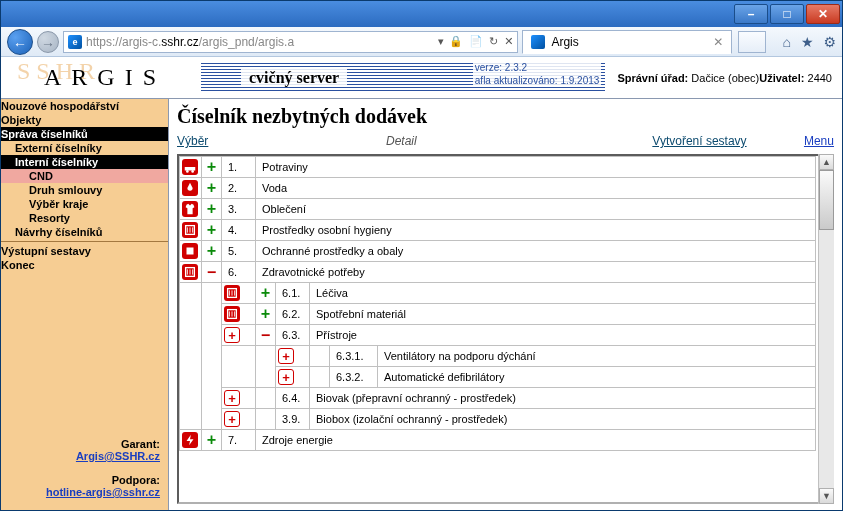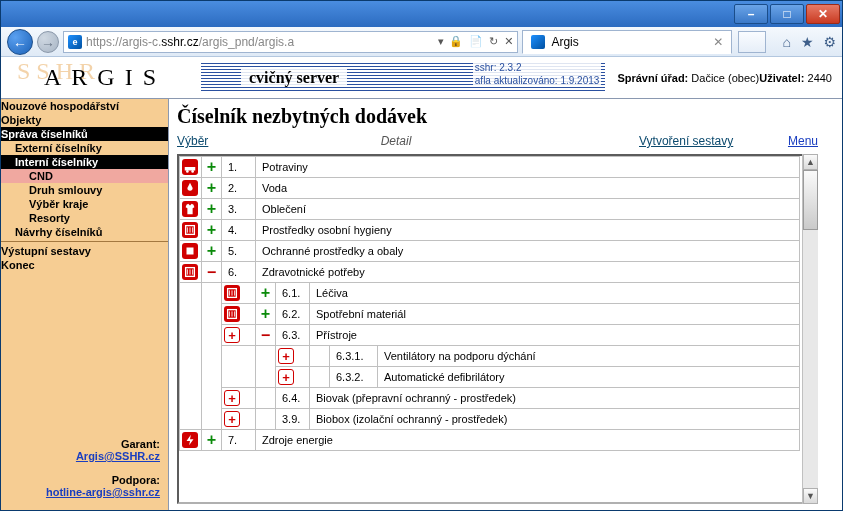--- a/index.html
+++ b/index.html
@@ -158,21 +158,21 @@
   .sidebar .lvl1 { padding-left: 0; }
   .sidebar .lvl2 { padding-left: 14px; }
   .sidebar .lvl3 { padding-left: 28px; }
   .sidebar hr { border:none; border-top:1px solid #a37840; margin:2px 0;}
   .sidebar .footer { margin-top:auto; text-align:right; padding:6px 8px; font-weight:normal;}
   .sidebar .footer a { color:#1a3ec0; text-decoration:underline; font-weight:bold;}
   .sidebar .footer .lbl { font-weight:bold; color:#000;}
 
   .mainpane {
     flex:1; display:flex; flex-direction:column;
-    padding: 4px 24px 6px 8px;
+    padding: 4px 8px 6px 8px;
     overflow:hidden;
   }
   .maintitle {
     font-family: Georgia, serif;
     font-size: 20px; font-weight:bold;
     padding: 2px 0 4px 0;
   }
   .tabsrow {
     display:flex;
     font-size: 12px;
@@ -275,21 +275,21 @@
   <div class="content">
 
     <div class="appheader">
       <div class="applogo">
         <span class="sshr">SSHR</span>
         <span class="argis">ARGIS</span>
       </div>
       <div class="cvicny">
         <span class="label">cvičný server</span>
         <div class="ver">
-          <span>sshr:</span> <span>2.3.2</span><br>
+          <span>verze:</span> <span>2.3.2</span><br>
           <span>afla aktualizováno:</span> <span>1.9.2013</span>
         </div>
       </div>
       <div class="userinfo">
         <b>Správní úřad:</b> <span>Dačice (obec)</span><b>Uživatel:</b> <span>2440</span>
       </div>
     </div>
 
     <div class="mainrow">
 

